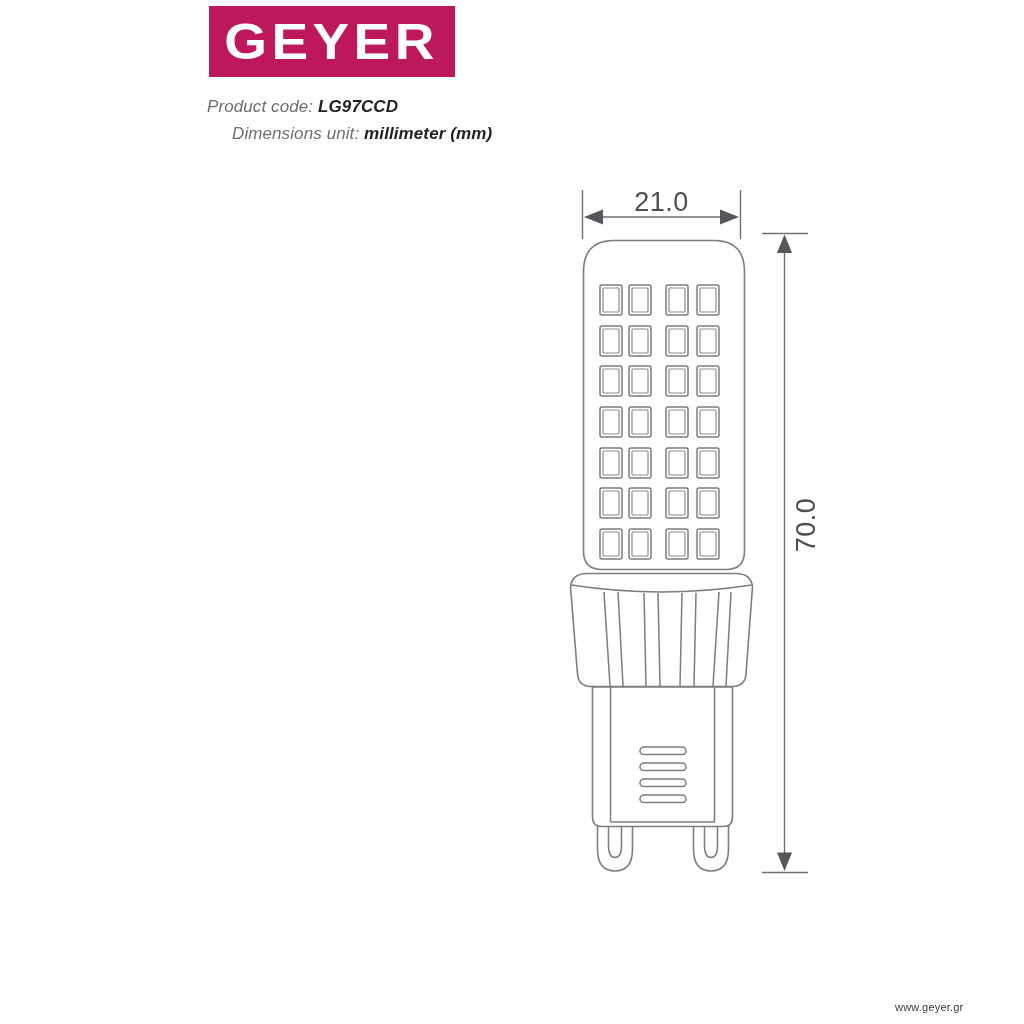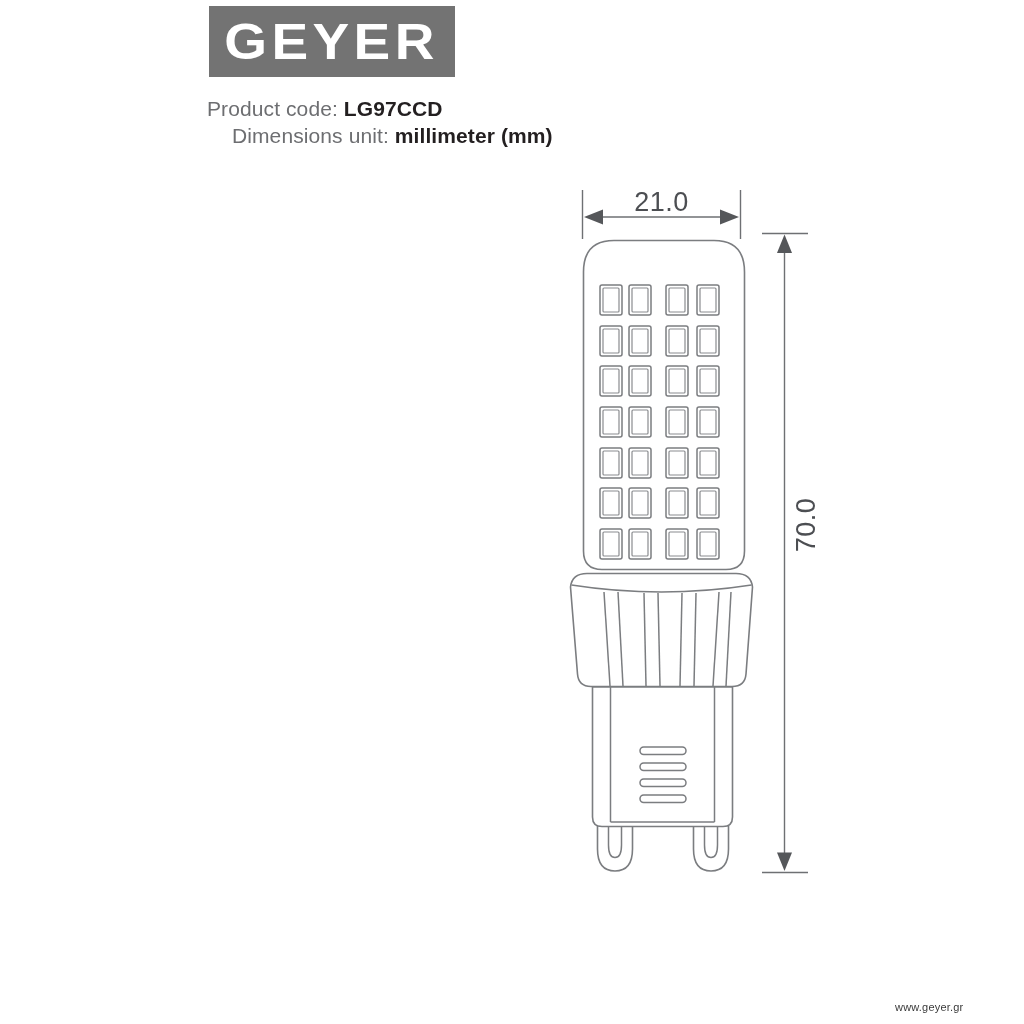--- a/index.html
+++ b/index.html
@@ -2,29 +2,29 @@
 <html><head>
 <meta charset="utf-8">
 <style>
   html,body{margin:0;padding:0;background:#ffffff;}
   .canvas{
     position:relative;width:1024px;height:1024px;background:#ffffff;
     font-family:"Liberation Sans",sans-serif;overflow:hidden;
   }
   .logo{
     position:absolute;left:209px;top:6px;width:246px;height:71px;
-    background:#737373;display:flex;align-items:center;justify-content:center;
+    background:#be185d;display:flex;align-items:center;justify-content:center;
   }
   .logo span{
     color:#ffffff;font-weight:700;font-size:50px;letter-spacing:4px;
     transform:scaleX(1.1);transform-origin:center;line-height:1;
   }
   .info-line{
-    position:absolute;left:207px;font-size:21px;color:#6d6e71;
-    letter-spacing:0.1px;white-space:pre;
+    position:absolute;left:207px;font-size:17px;color:#6d6e71;
+    letter-spacing:0.1px;white-space:pre;font-style:italic;
   }
   .info-line .val{color:#231f20;font-weight:700;}
   .line1{top:97px;}
   .line2{top:124px;margin-left:25px;}
   .drawing{position:absolute;left:540px;top:170px;}
   .draw{fill:#ffffff;stroke:#7b7d80;stroke-width:1.6;stroke-linejoin:round;}
   .draw-line{fill:none;stroke:#7b7d80;stroke-width:1.5;stroke-linejoin:round;}
   .chip-outer{fill:#ffffff;stroke:#7b7d80;stroke-width:1.5;}
   .chip-inner{fill:none;stroke:#8a8c8f;stroke-width:1.2;}
   .dim-line{stroke:#6e7073;stroke-width:1.4;fill:none;}

